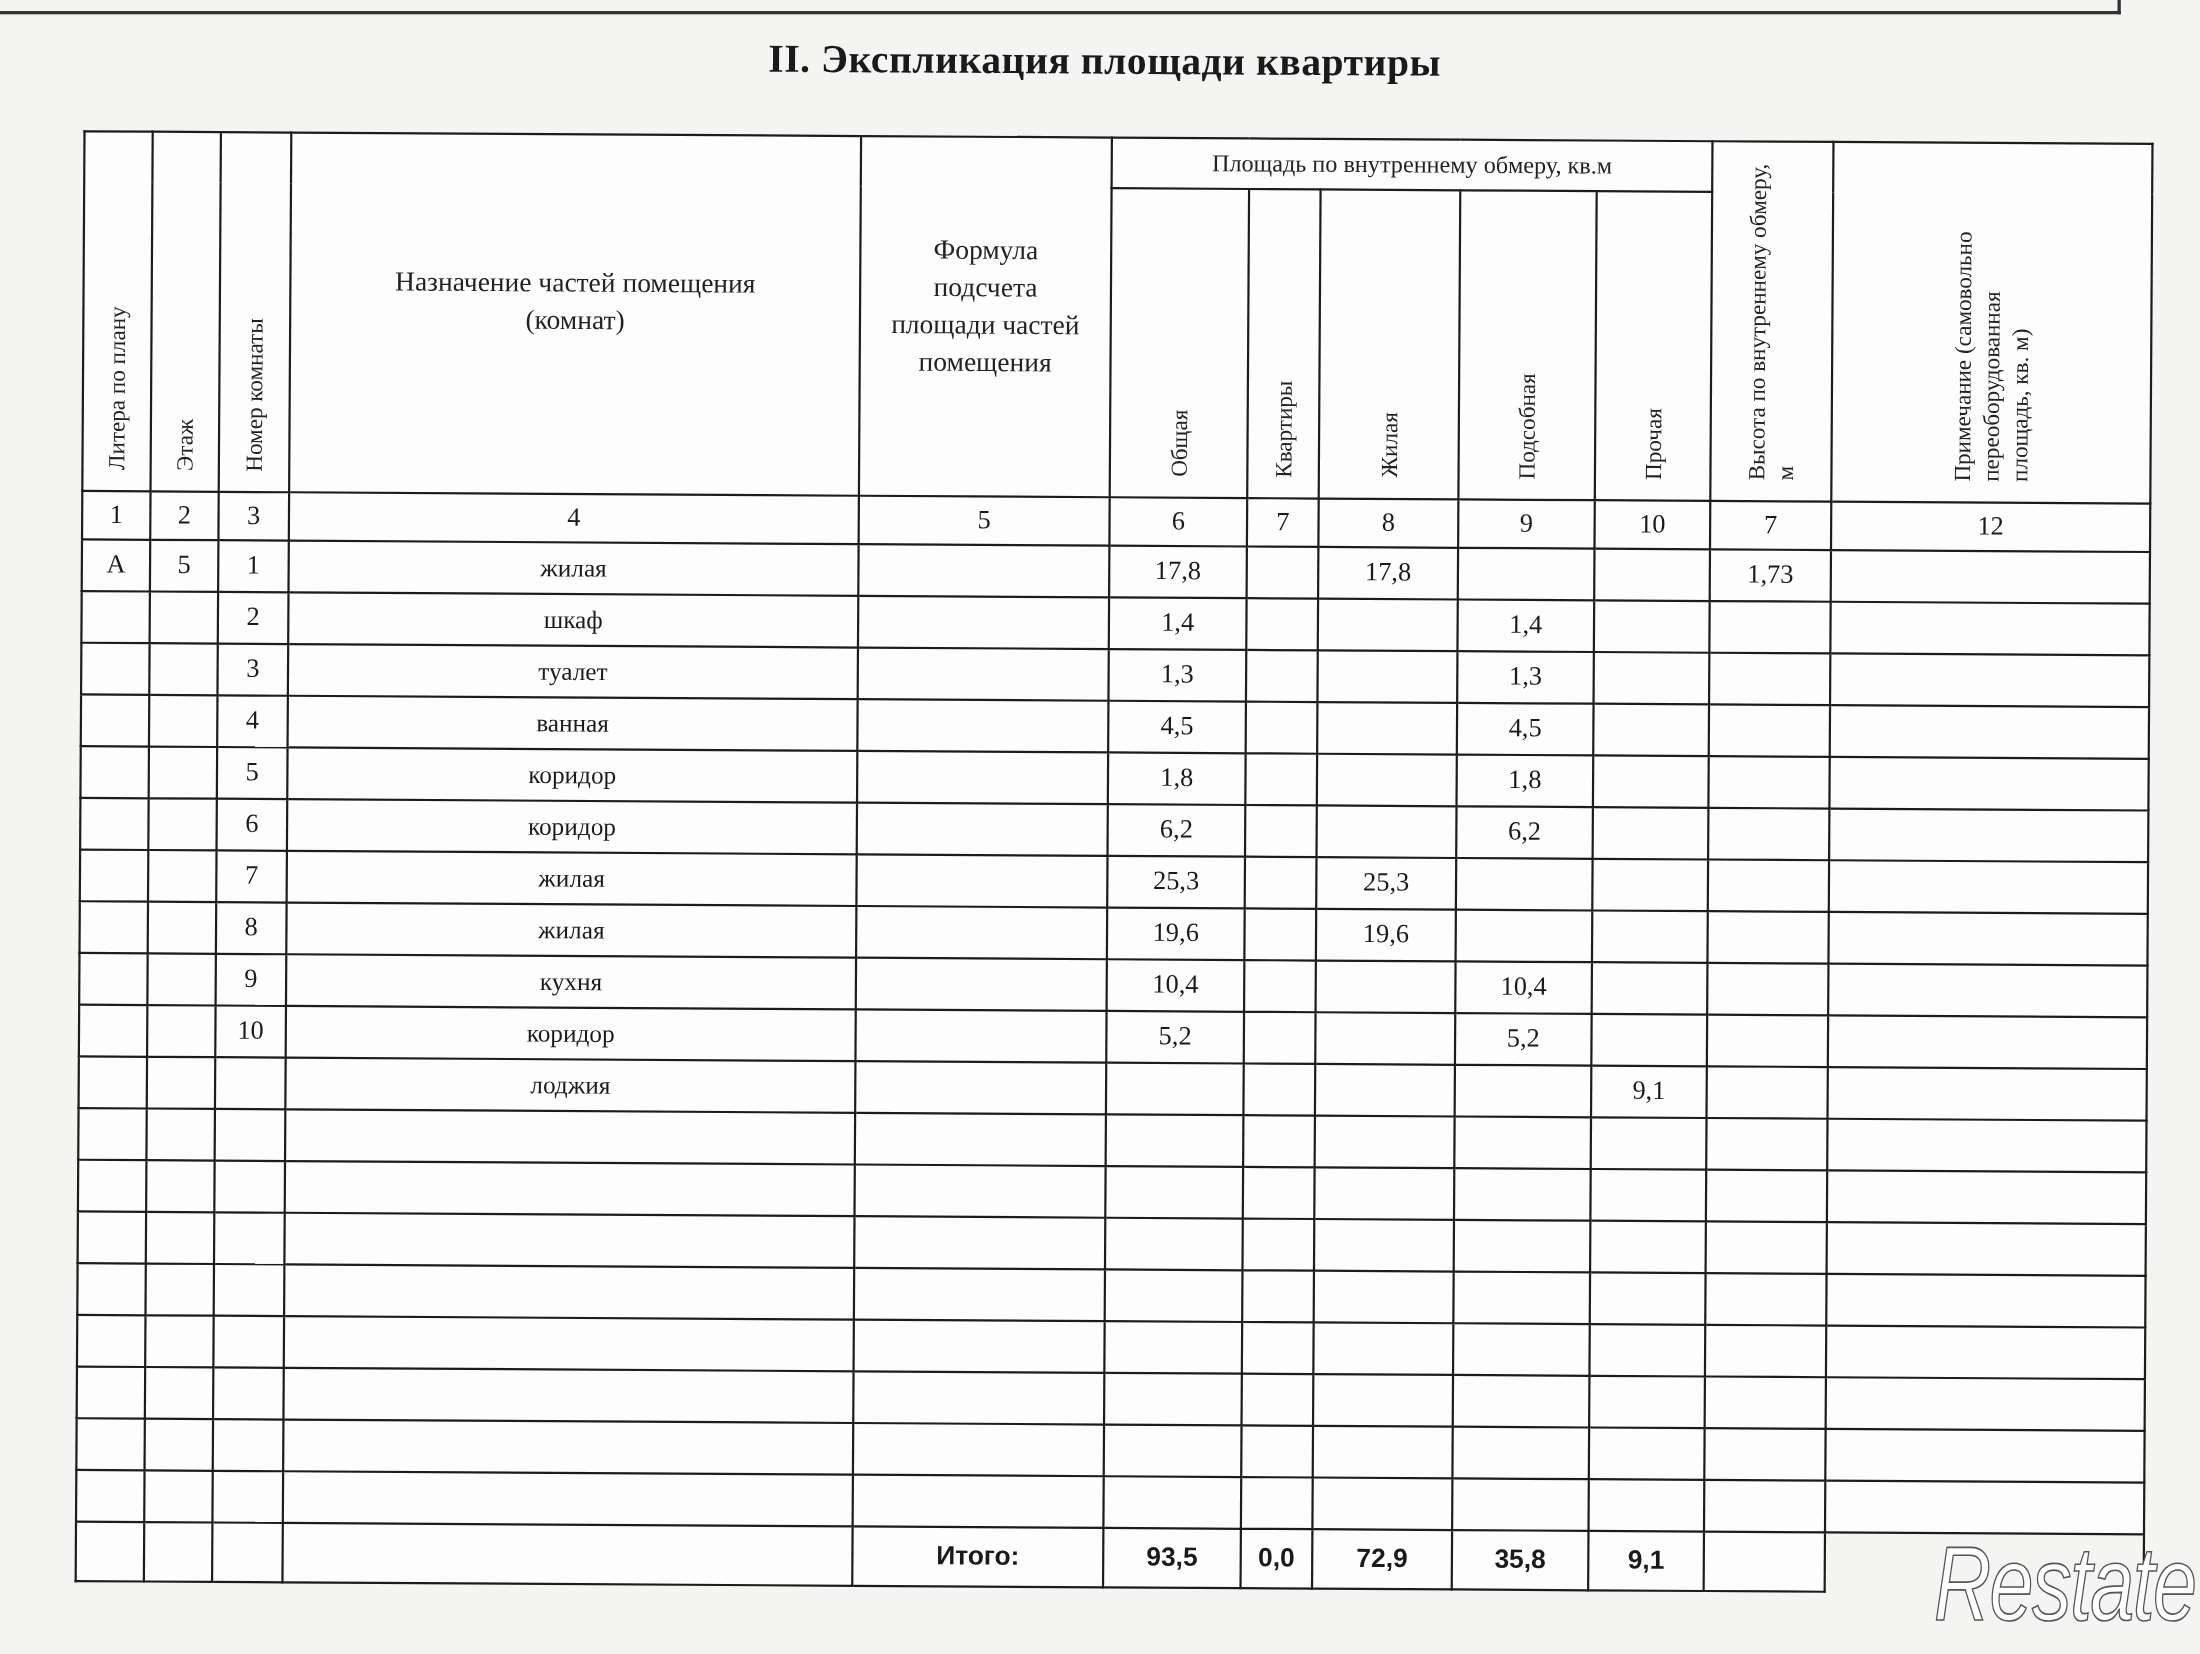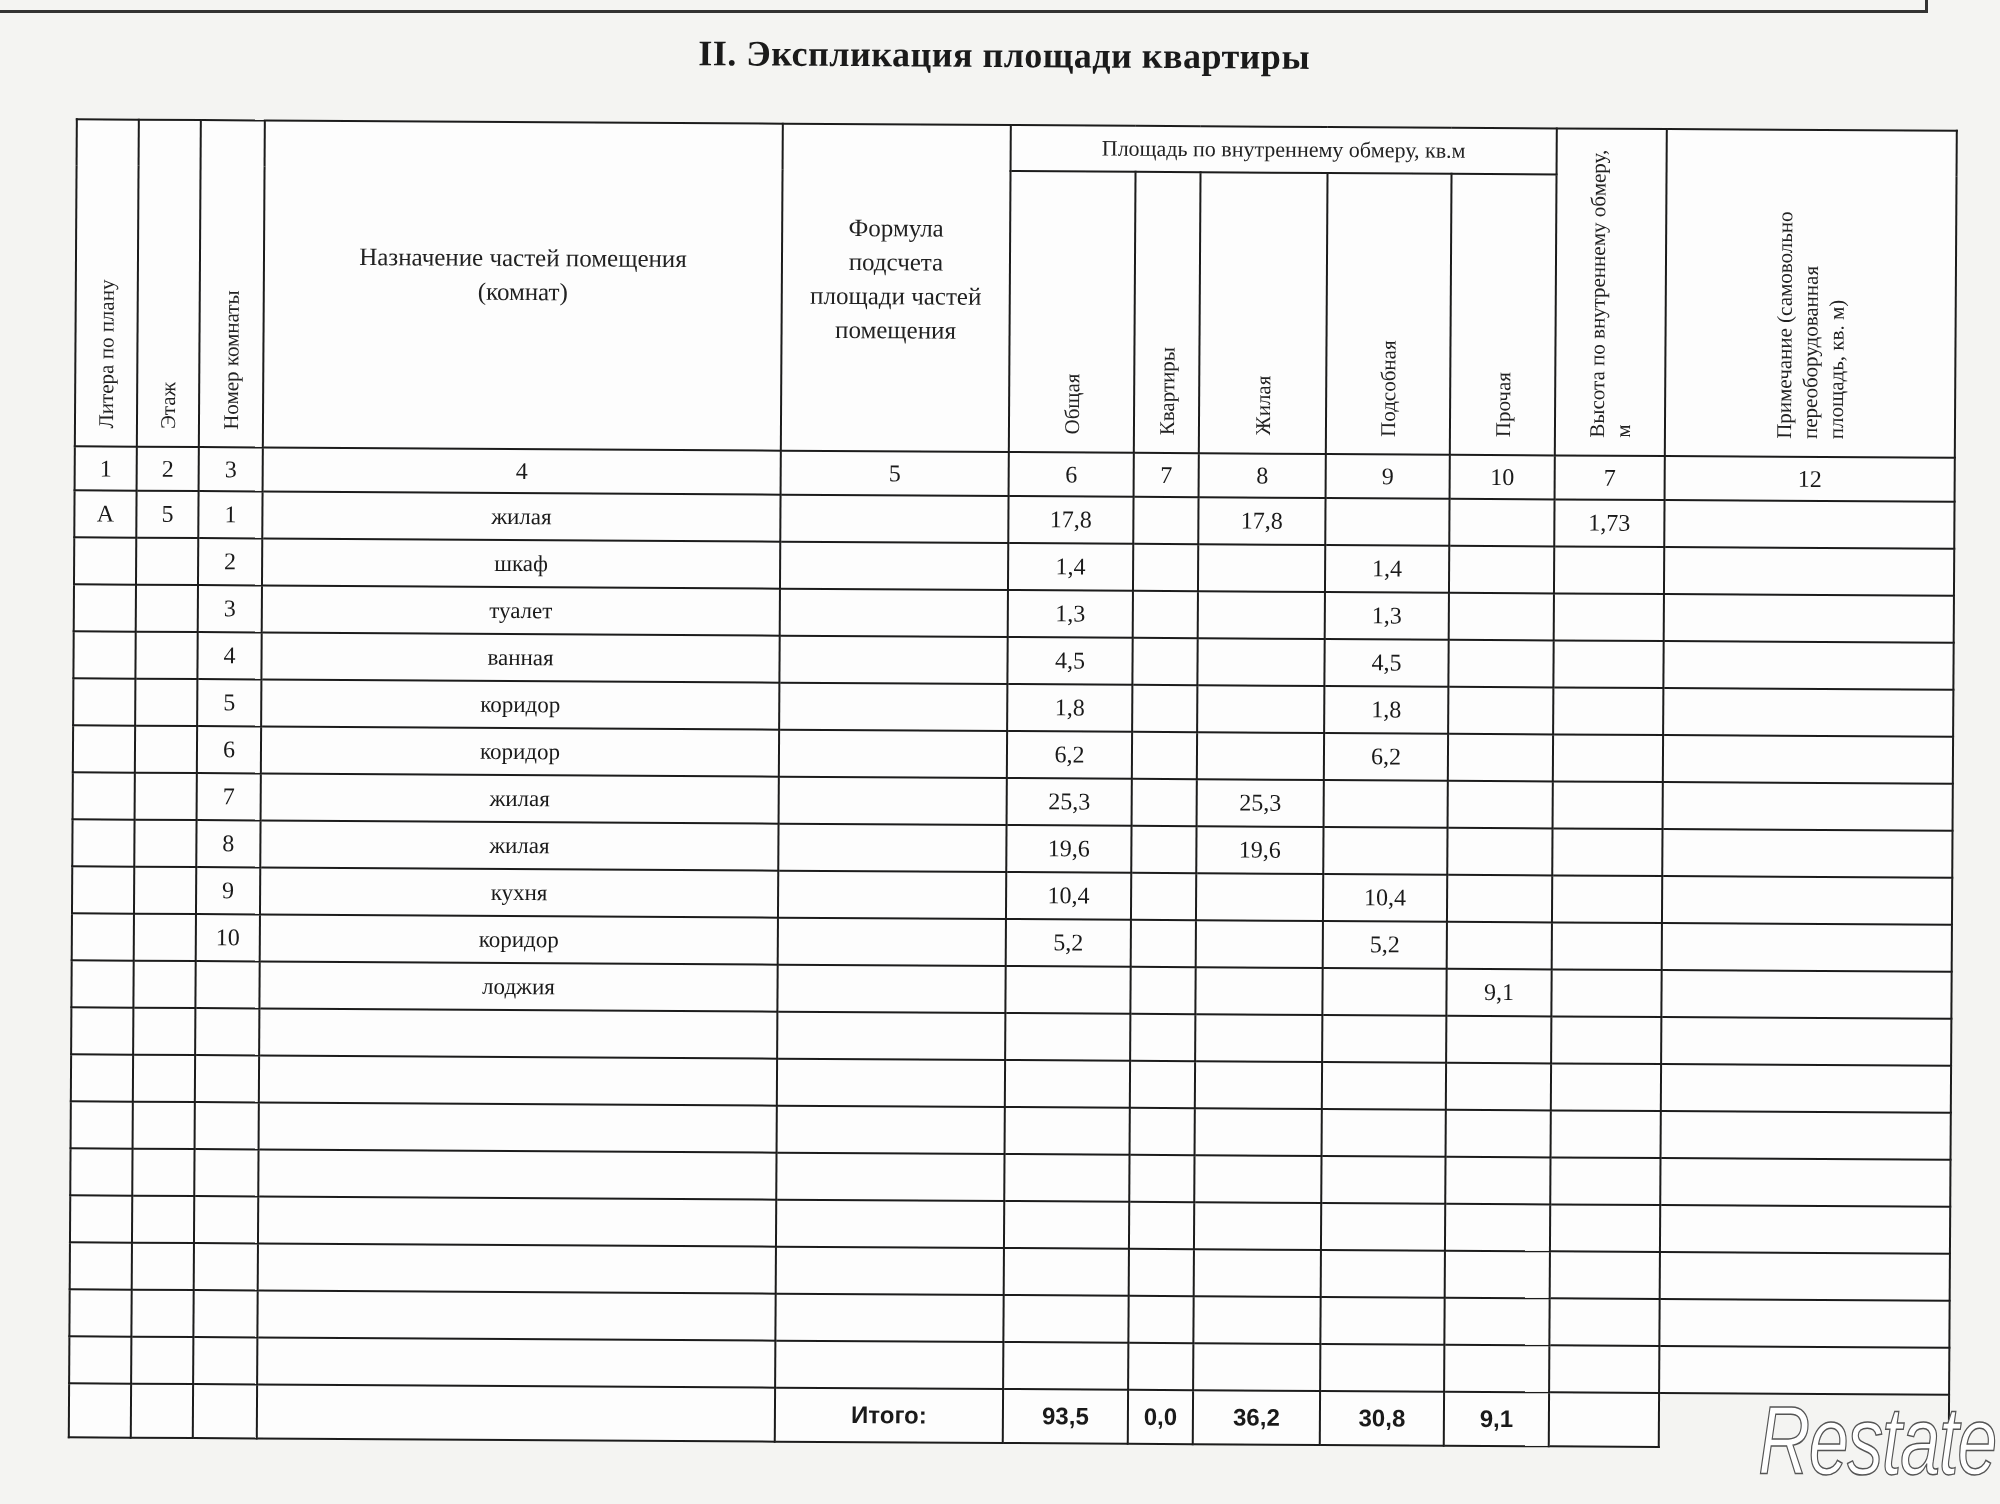--- a/index.html
+++ b/index.html
@@ -375,22 +375,22 @@
           <td></td>
         </tr>
         <tr class="total-row">
           <td></td>
           <td></td>
           <td></td>
           <td></td>
           <td>Итого:</td>
           <td>93,5</td>
           <td>0,0</td>
-          <td>36,2</td>
-          <td>30,8</td>
+          <td>72,9</td>
+          <td>35,8</td>
           <td>9,1</td>
           <td></td>
           <td class="blank-left"></td>
         </tr>
       </tbody>
   </table>
 </div>
 
 <div class="watermark">Restate</div>
 

